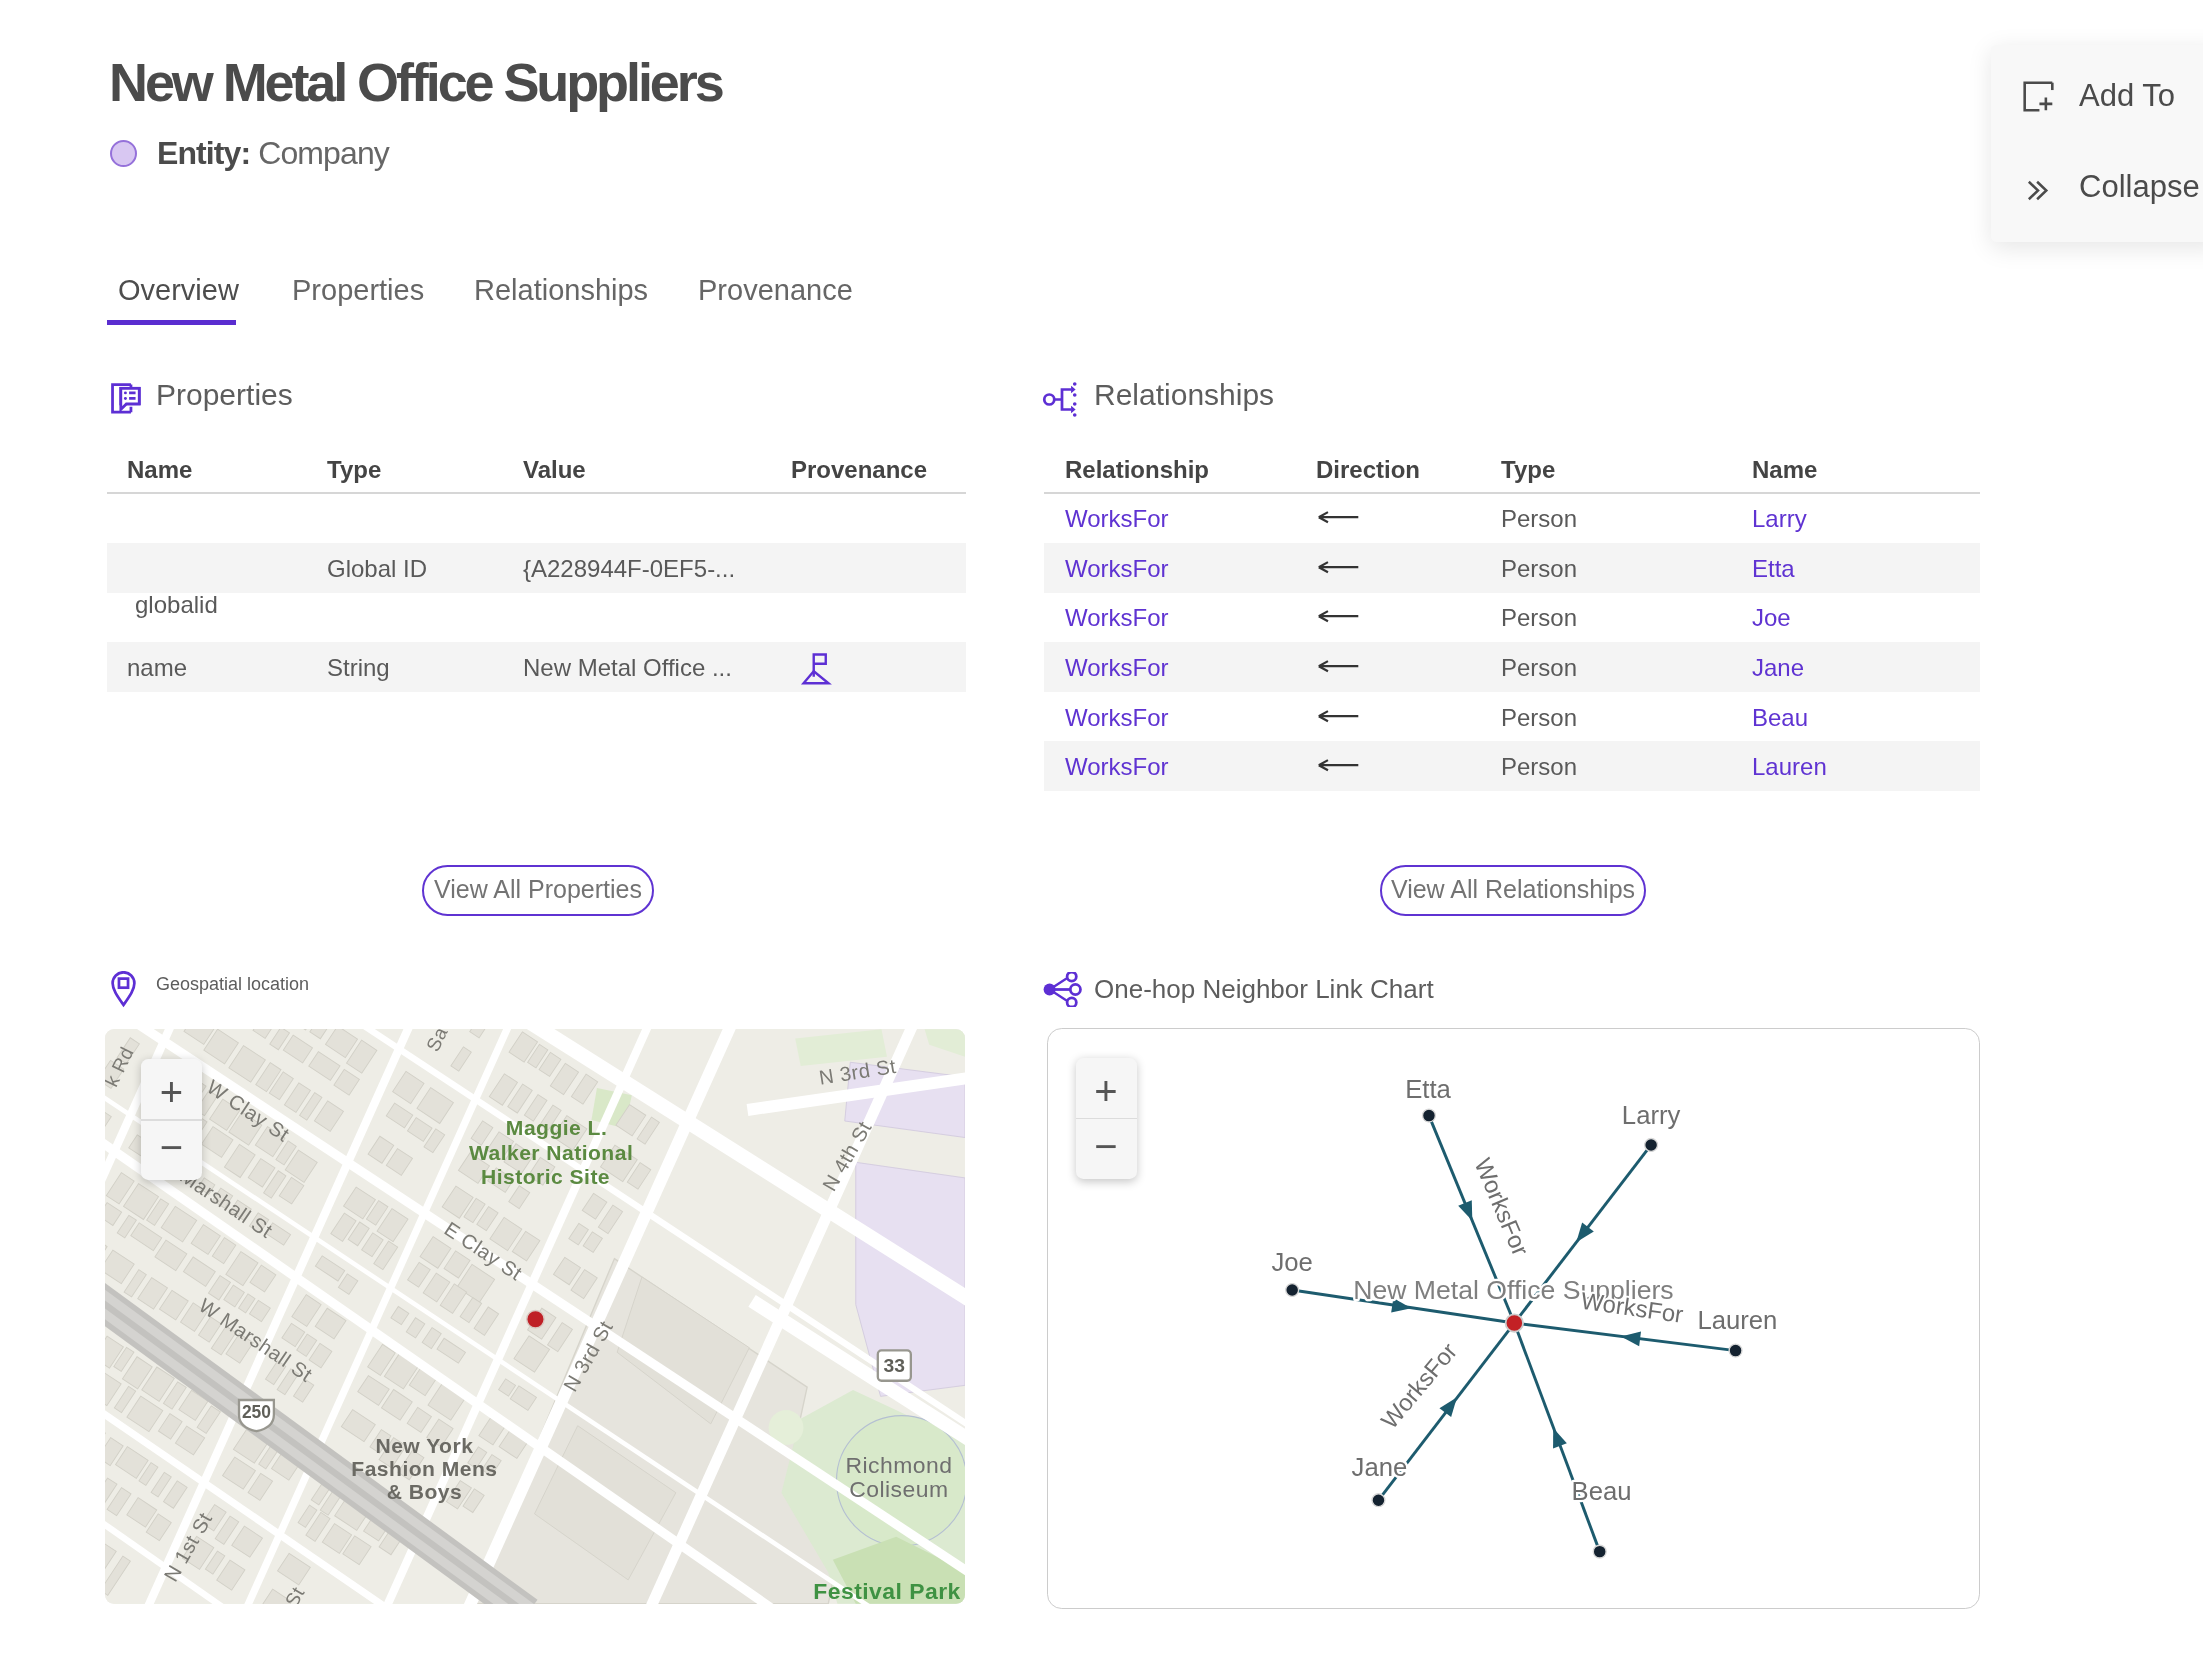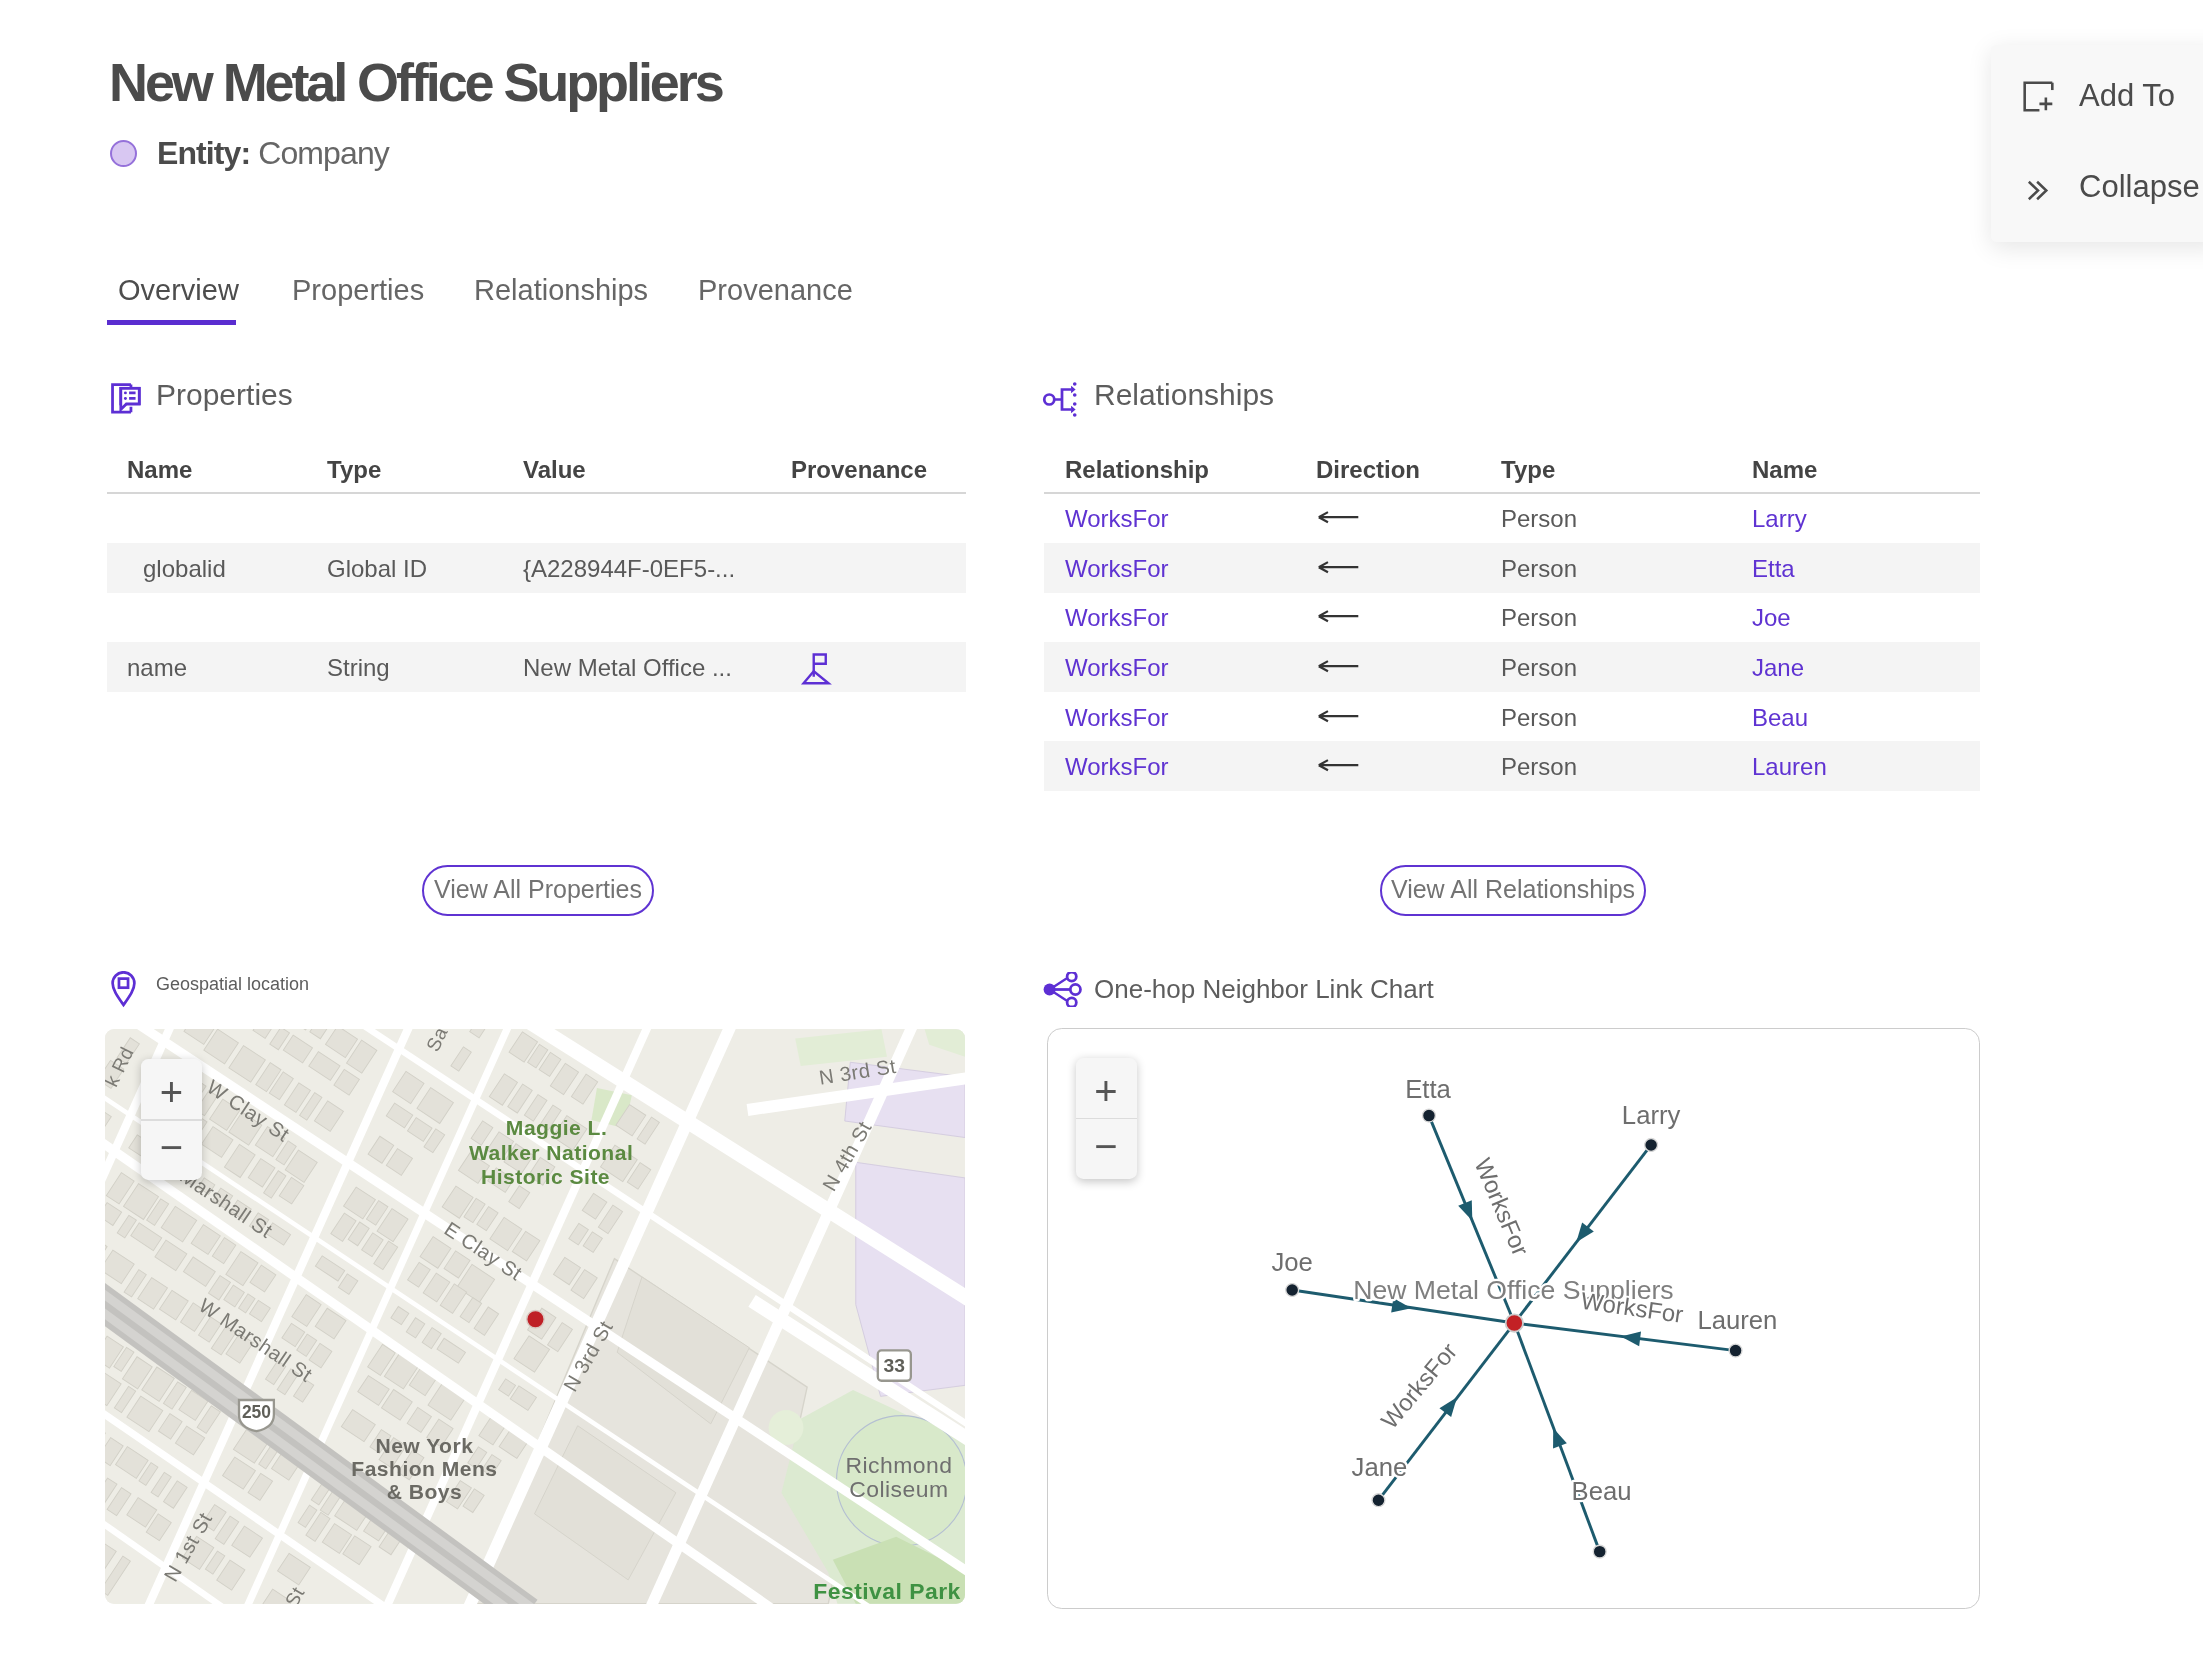--- a/index.html
+++ b/index.html
@@ -73,21 +73,21 @@
 
 <div class="tbl" style="left:107px; top:450px; width:859px; height:341px;">
   <div class="trow thead" style="top:0; height:42px;">
     <div class="tcell" style="left:20px; top:5.5px;">Name</div>
     <div class="tcell" style="left:220px; top:5.5px;">Type</div>
     <div class="tcell" style="left:416px; top:5.5px;">Value</div>
     <div class="tcell" style="left:684px; top:5.5px;">Provenance</div>
   </div>
   <div class="divider" style="top:42px;"></div>
   <div class="trow alt" style="top:93px;">
-    <div class="tcell" style="left:36px;">globalid</div>
+    <div class="tcell" style="left:28px;margin-top:36px;">globalid</div>
     <div class="tcell" style="left:220px;">Global ID</div>
     <div class="tcell" style="left:416px;">{A228944F-0EF5-...</div>
   </div>
   <div class="trow alt" style="top:192px;">
     <div class="tcell" style="left:20px;">name</div>
     <div class="tcell" style="left:220px;">String</div>
     <div class="tcell" style="left:416px;">New Metal Office ...</div>
     <svg class="tcell" style="left:691px; top:7.3px;" width="37" height="37" viewBox="0 0 40 40" fill="none" stroke="#5d2fd4" stroke-width="2.6">
       <path d="M17 30 L17 6 L30 6 L30 16 L17 16"></path>
       <path d="M17 24 L6 37 L33 37 Z"></path>

